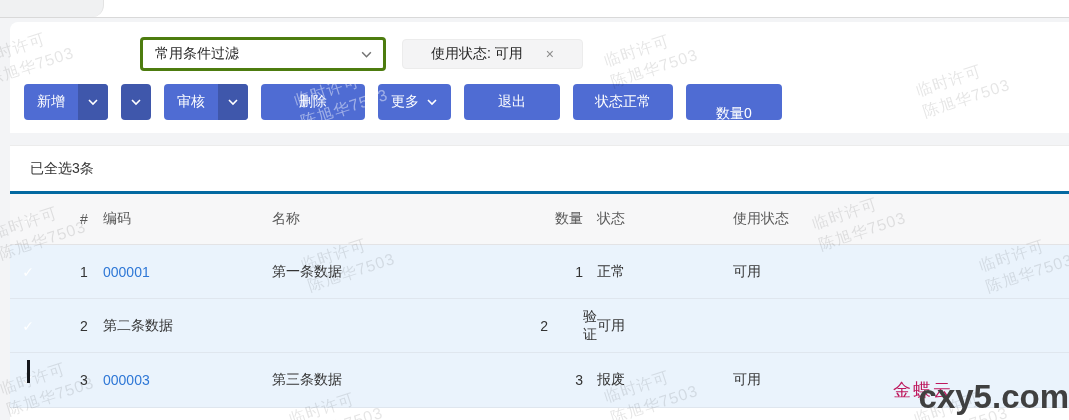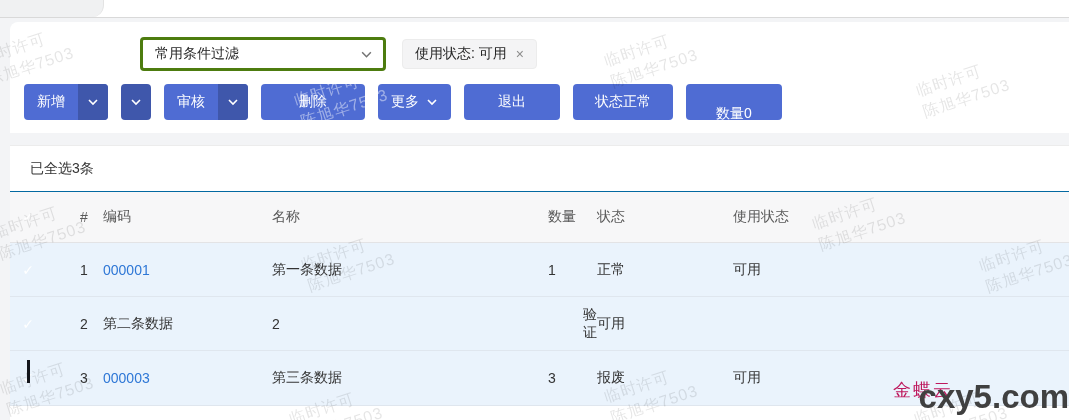--- a/index.html
+++ b/index.html
@@ -22,47 +22,47 @@
 
   
   .title-row{position:relative;height:62px;}
   .page-title{position:absolute;left:10px;top:13px;margin:0;font-size:20px;font-weight:600;color:#1f1f1f;letter-spacing:1px;}
   .select{position:absolute;left:130px;top:15px;width:246px;height:34px;box-sizing:border-box;
     border:3px solid #4d7c0f;border-radius:4px;background:#fff;display:flex;align-items:center;
     padding:0 10px 0 12px;cursor:pointer;}
   .select .val{flex:1;font-size:14px;color:#262626;}
   .select .chev{color:#737373;display:flex;}
   .tag{position:absolute;left:392px;top:17px;height:30px;box-sizing:border-box;background:#f4f4f5;
-    border:1px solid #ececec;border-radius:4px;display:flex;align-items:center;padding:0 12px;font-size:14px;color:#262626;}
+    border:1px solid #ececec;border-radius:4px;display:flex;align-items:center;padding:0 28px;font-size:14px;color:#262626;gap:14px;}
   .tag .tag-x{margin-left:9px;color:#8c8c8c;font-size:14px;cursor:pointer;}
 
   
   .btn-row{position:absolute;left:14px;top:62px;display:flex;gap:13px;height:32px;}
   .btn{display:flex;align-items:stretch;height:36px;border-radius:4px;overflow:hidden;
     background:#4f6cd3;color:#fff;font-size:14px;border:none;cursor:pointer;white-space:nowrap;}
   .btn .btn-main{display:flex;align-items:center;padding:0 13px;}
   .btn .btn-caret{display:flex;align-items:center;justify-content:center;width:30px;background:#3f57ab;color:#fff;}
   .btn.plain{align-items:center;}
   .btn.plain .btn-main{padding:0 28px;}
   .btn.pad-wide .btn-main{padding:0 32px;}
   .btn.pad-mid .btn-main{padding:0 16px;}
   .btn.pad-qty .btn-main{padding:0 24px;margin-top:24px;}
   .btn.more{align-items:center;padding:0 13px;gap:7px;display:flex;}
 
   
-  .selection-bar{height:45px;display:flex;align-items:center;padding-left:20px;border-bottom:1px solid #0369a1;
+  .selection-bar{height:45px;display:flex;align-items:center;padding-left:20px;border-bottom:3px solid #0369a1;
     font-size:14px;color:#333;}
 
   
   .grid-row{display:grid;grid-template-columns:55px 38px 169px 276px 35px 14px 136px 187px 1fr;align-items:center;}
   .thead{height:50px;background:#f7f7f8;border-bottom:1px solid #e3e3e5;color:#595959;font-size:14px;}
   .trow{height:53px;background:#eaf3fc;border-bottom:1px solid #dfe6ee;font-size:14px;color:#333;}
   .trow.last{height:54px;}
   .cell-idx{text-align:center;}
-  .cell-qty{text-align:left;}
+  .cell-qty{text-align:right;}
   .cell-code a{color:#2e77d6;text-decoration:none;cursor:pointer;text-align:right;}
   .cb{width:21px;height:21px;margin-left:18px;border-radius:4px;background:#4c7bea;position:relative;cursor:pointer;}
   .cb::after{content:"✓";position:absolute;inset:0;color:#fff;font-size:14px;font-weight:bold;
     display:flex;align-items:center;justify-content:center;}
 
   
   .cursor-caret{position:absolute;left:27px;top:360px;width:3px;height:23px;background:#15171c;z-index:6;}
 
   
   .footer-mark{position:absolute;right:0;bottom:4px;z-index:7;white-space:nowrap;}

